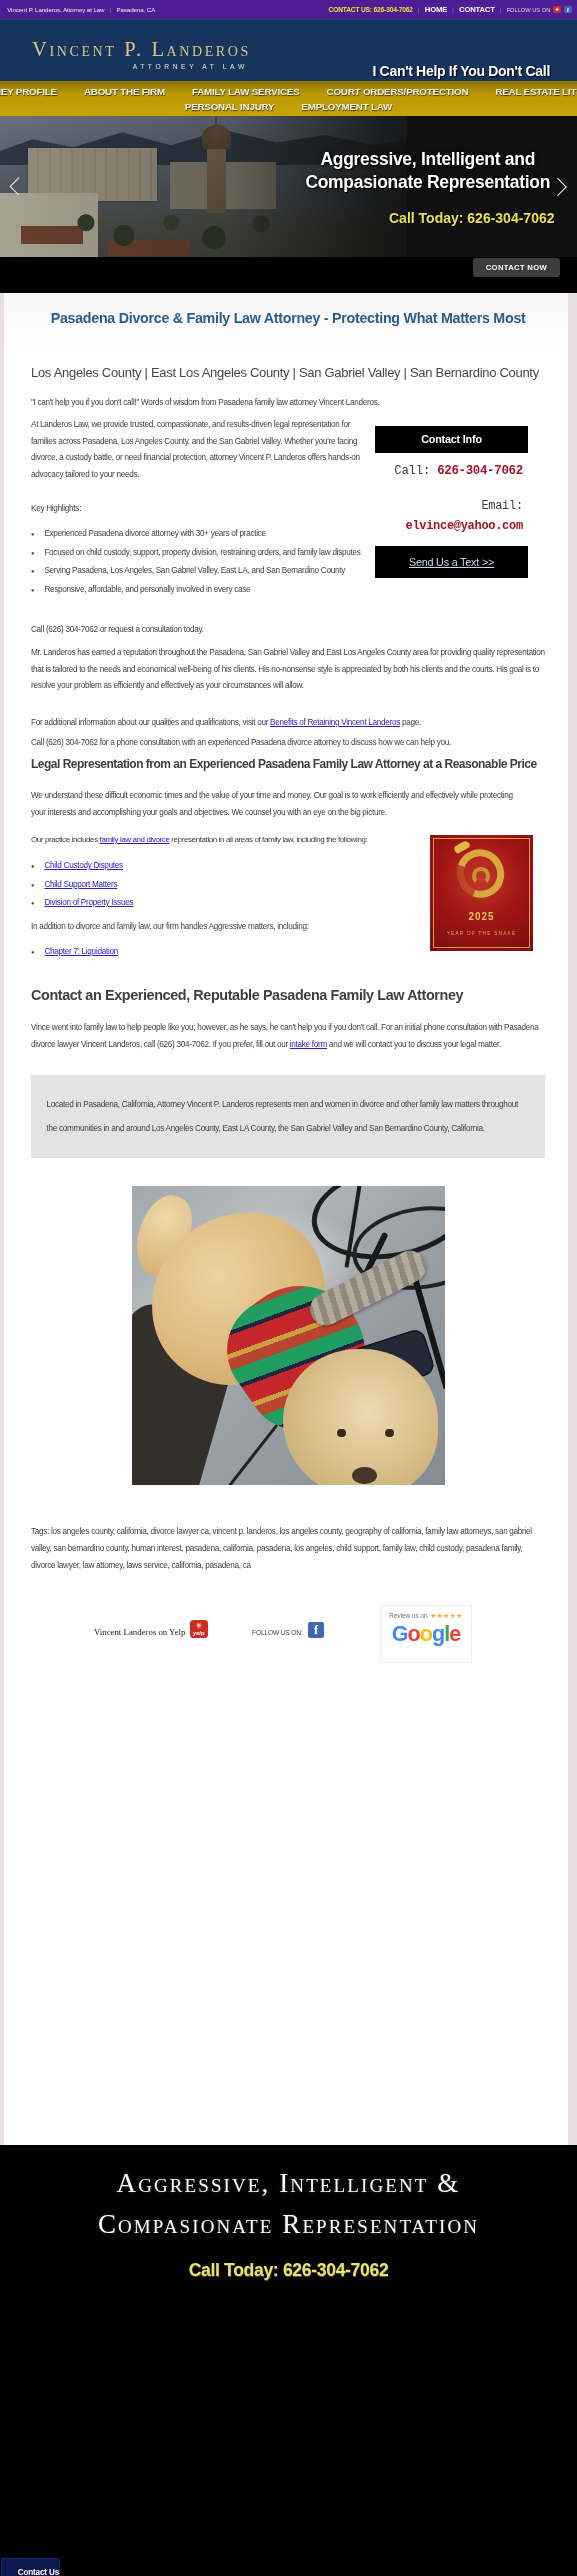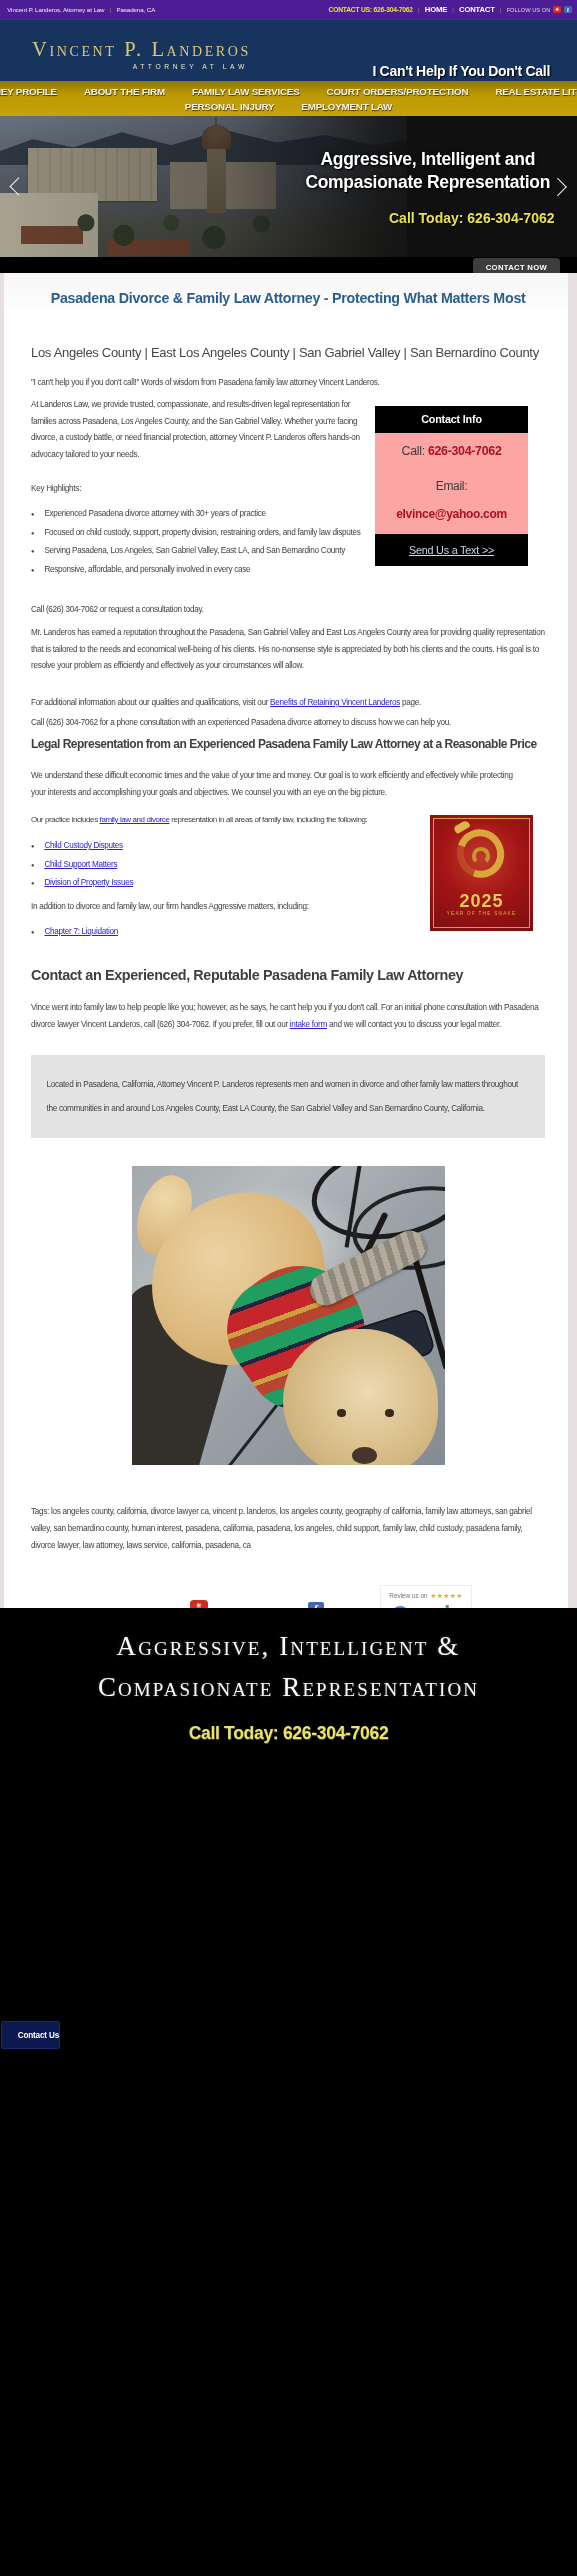--- a/index.html
+++ b/index.html
@@ -54,26 +54,26 @@
   .hero-overlay { position:absolute; inset:0;
     background:linear-gradient(90deg, rgba(16,16,16,.18) 0%, rgba(16,16,16,.38) 40%, rgba(16,16,16,.88) 66%, #101010 78%); }
   .hero-text { position:absolute; left:294px; right:15.5px; top:32px; text-align:center; }
   .hero-line { color:#fff; font-size:17.5px; font-weight:bold; letter-spacing:-0.3px; line-height:23px; text-shadow:1px 1px 1px #000, 0 0 4.1px rgba(0,0,0,.7); }
   .hero-call { margin-top:15.5px; color:#e9e24e; font-size:14px; font-weight:bold; text-shadow:1px 1px 1px #000; transform:translateX(44px); }
   .chev { position:absolute; top:64px; width:13.4px; height:13.4px; border-left:1.5px solid #fff; border-bottom:1.5px solid #fff; opacity:.95; cursor:pointer; }
   .chev-left { left:12.4px; transform:rotate(45deg); }
   .chev-right { right:12.4px; transform:rotate(225deg); }
 
   
-  .strip { height:16px; background:#000; position:relative;border-radius:7px; }
+  .strip { height:36px; background:#000; position:relative;border-radius:7px; }
   .contact-now { position:absolute; right:17px; top:1px; background:#3d3d3d; border-radius:3.6px;
     color:#fff; font-size:7.7px; font-weight:bold; letter-spacing:0.3px; padding:5.2px 13px; cursor:pointer; }
 
   
-  .light { height:1335px; background:#e8e0e0; position:relative; }
+  .light { height:1852px; background:#e8e0e0; position:relative; }
   .card { position:absolute; left:4.1px; right:9.3px; top:0; bottom:0; background:linear-gradient(180deg,#f7f5f5 0%, #fff 3%, #fff 100%); }
   .abs { position:absolute; }
   .h1 { left:0; right:0; top:15.5px; text-align:center; color:#2a5d8c; }
   .h1 span { display:inline-block; font-size:15.5px; font-weight:bold; letter-spacing:-0.3px; transform:scaleX(.92); }
   .body-txt { font-size:8.2px; letter-spacing:-0.3px; color:#3f3f3f; line-height:16.5px; }
   .counties { left:31px; top:72px; font-size:13px; letter-spacing:-0.3px; color:#474747; }
   .quote { left:31px; top:102px; }
   .intro { left:31px; top:124px; width:343px; }
   .keylabel { left:31px; top:208px; }
   .hl-list { left:31px; top:233px; width:381px; }
@@ -93,37 +93,37 @@
   .bank-list { left:31px; top:651px; width:361px; }
   .h2c { left:31px; top:694px; font-size:14.4px; font-weight:bold; letter-spacing:-0.4px; color:#3f3f3f; }
   .vince { left:31px; top:727px; width:510px; }
   .located { left:31px; top:782px; width:514px; background:#e3e3e3; padding:17.5px 15.5px; }
   .located .body-txt { line-height:24px; }
   a.lnk, .lnk { color:#2b22cc; text-decoration:underline; cursor:pointer; }
 
   
   .cbox { left:375px; top:133px; width:153px; }
   .cbox-head { background:#000; color:#fff; text-align:center; font-size:10.8px; font-weight:bold; letter-spacing:-0.2px; height:27px; line-height:27px; }
-  .cbox-body { background:#fca5a5; text-align:center; padding:11.3px 5.2px 13.4px; }
+  .cbox-body { background:#ffffff; text-align:right; padding:11.3px 5.2px 13.4px;font-family:Liberation Mono, monospace; }
   .cbox-call { font-size:12.4px; letter-spacing:-0.3px; color:#3c3c3c; }
   .cbox-call b { color:#a81325; font-weight:bold; }
   .cbox-email-label { margin-top:20.6px; font-size:12px; color:#3c3c3c; letter-spacing:-0.3px; }
-  .cbox-email { font-size:12px; font-weight:bold; color:#a81325; letter-spacing:-0.3px; margin-top:14px; cursor:pointer; }
+  .cbox-email { font-size:12px; font-weight:bold; color:#a81325; letter-spacing:-0.3px; margin-top:6px; cursor:pointer; }
   .cbox-foot { background:#000; text-align:center; height:32px; line-height:32px; }
   .cbox-foot span { color:#c9daed; font-size:10.8px; letter-spacing:-0.2px; text-decoration:underline; cursor:pointer; }
 
   
   .snake { left:430px; top:542px; width:103px; height:116px; overflow:hidden;
     background:radial-gradient(circle at 50% 38%, #c23a28 0%, #a31515 45%, #7a0e10 100%); }
   .sn-frame { position:absolute; inset:3.1px; border:0.5px solid rgba(222,182,74,.85); }
   .sn-coil { position:absolute; left:27px; top:14.4px; width:47px; height:49px; border:7.7px solid #d9a73e; border-radius:50%;
     border-left-color:rgba(217,167,62,.25); transform:rotate(-25deg); }
   .sn-coil-in { position:absolute; left:42px; top:32px; width:17.5px; height:17.5px; border:4.6px solid #c89432; border-radius:50%; border-bottom-color:transparent; }
   .sn-head { position:absolute; left:24px; top:8.2px; width:15.5px; height:8.2px; background:#e0b54a; border-radius:4.1px 5.2px 3.1px 3.1px; transform:rotate(-30deg); }
-  .sn-year { position:absolute; left:0; right:0; top:76px; text-align:center; color:#e8c85a; font-size:18px; font-weight:bold; letter-spacing:1px; }
+  .sn-year { position:absolute; left:0; right:0; top:76px; text-align:center; color:#e8c85a; font-size:10px; font-weight:bold; letter-spacing:1px; }
   .sn-cap { position:absolute; left:0; right:0; top:96px; text-align:center; color:#dcb148; font-size:4.6px; letter-spacing:1.3px; }
 
   
   .photo { left:132px; top:893px; width:313px; height:299px; overflow:hidden;
     background:linear-gradient(135deg,#a3a8ac 0%,#b5babd 25%,#9aa1a6 55%,#838c92 100%); }
   .ph-glow { position:absolute; left:16%; top:6%; width:60%; height:42%; background:radial-gradient(ellipse, rgba(225,227,227,.85), transparent 70%); }
   .ph-jacket { position:absolute; left:-26px; bottom:-20.6px; width:113px; height:196px; background:#33302c; border-radius:26px; transform:rotate(16deg); }
   .ph-leash1 { position:absolute; left:129px; top:170px; width:3.1px; height:175px; background:#23221f; transform:rotate(38deg); }
   .ph-leash2 { position:absolute; left:221px; top:-26px; width:4.1px; height:108px; background:#1c1c1c; transform:rotate(9deg); }
   .ph-ring1 { position:absolute; right:-26px; top:-20.6px; width:160px; height:93px; border:5.2px solid #1d1d1d; border-radius:50%; transform:rotate(-10deg); }

